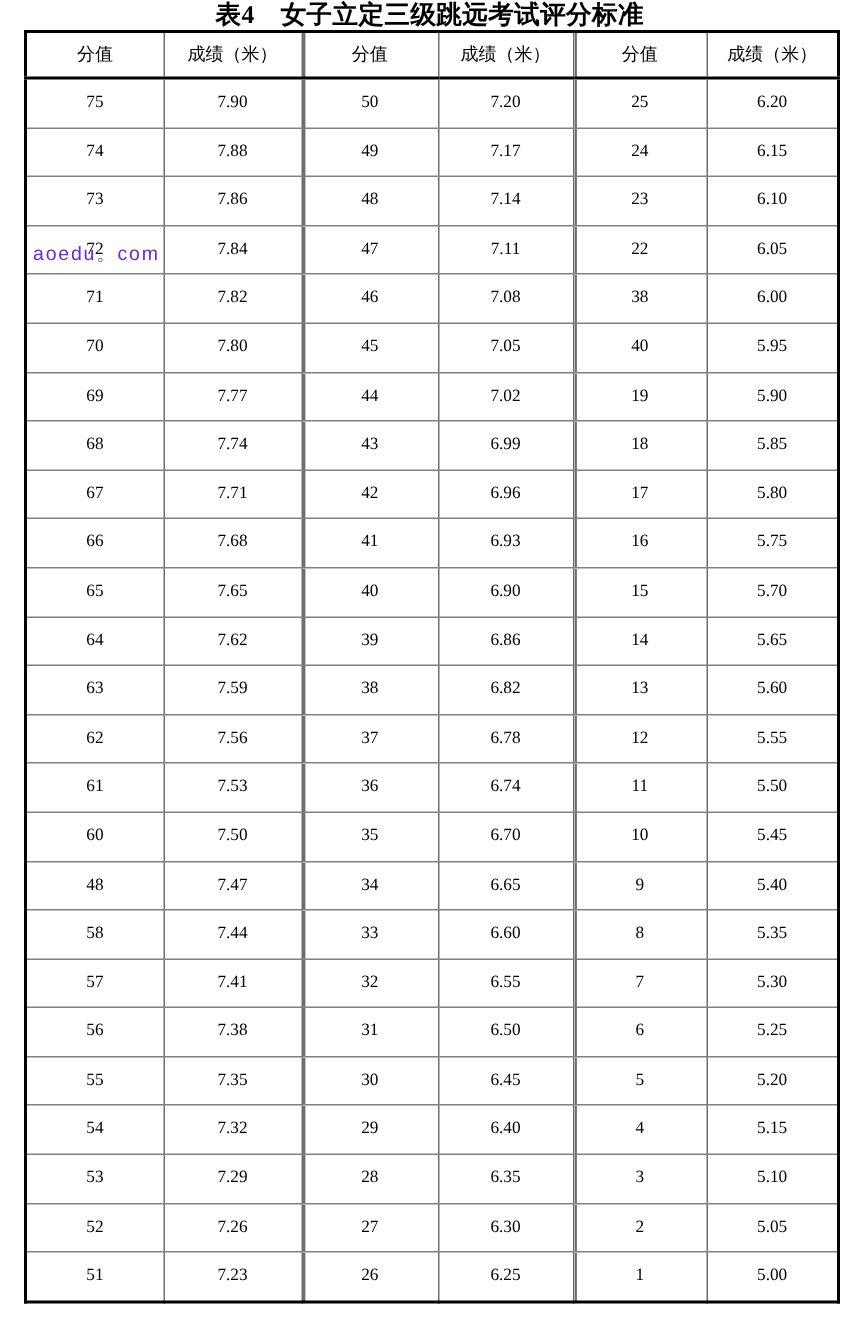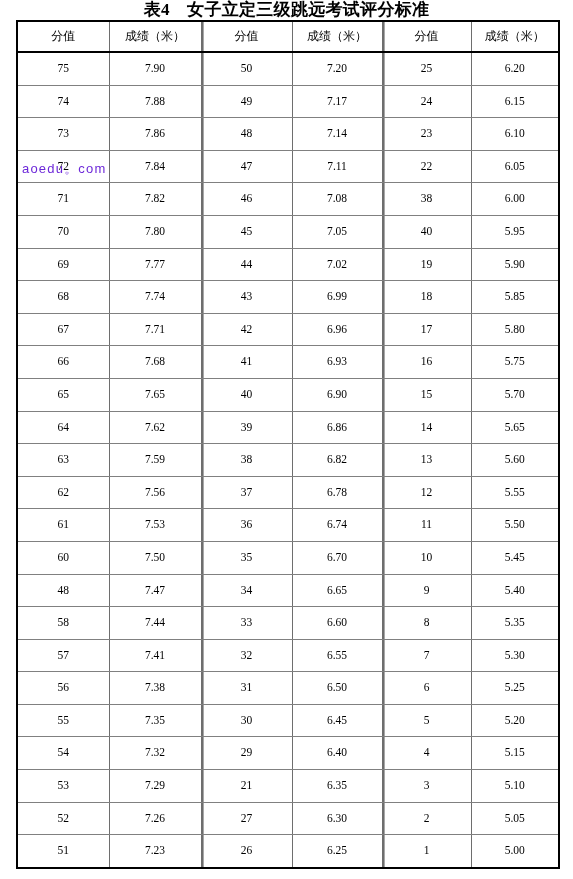--- a/index.html
+++ b/index.html
@@ -313,21 +313,21 @@
             <td>54</td>
             <td>7.32</td>
             <td class="group-start">29</td>
             <td>6.40</td>
             <td class="group-start">4</td>
             <td>5.15</td>
           </tr>
           <tr>
             <td>53</td>
             <td>7.29</td>
-            <td class="group-start">21</td>
+            <td class="group-start">28</td>
             <td>6.35</td>
             <td class="group-start">3</td>
             <td>5.10</td>
           </tr>
           <tr>
             <td>52</td>
             <td>7.26</td>
             <td class="group-start">27</td>
             <td>6.30</td>
             <td class="group-start">2</td>

